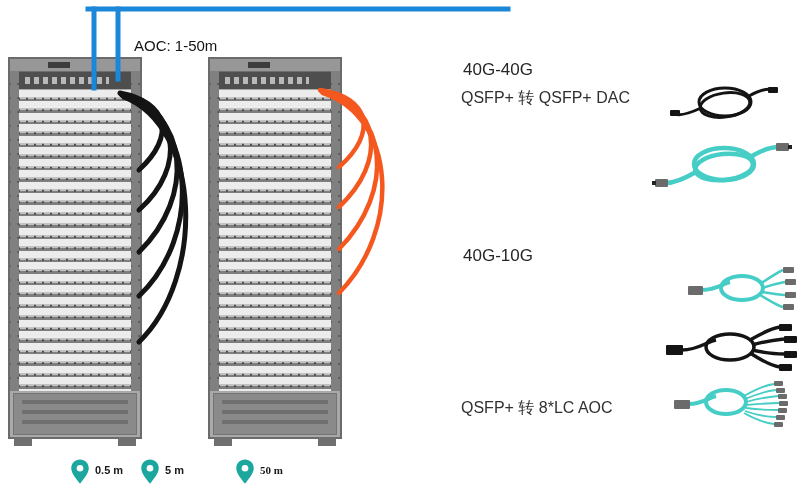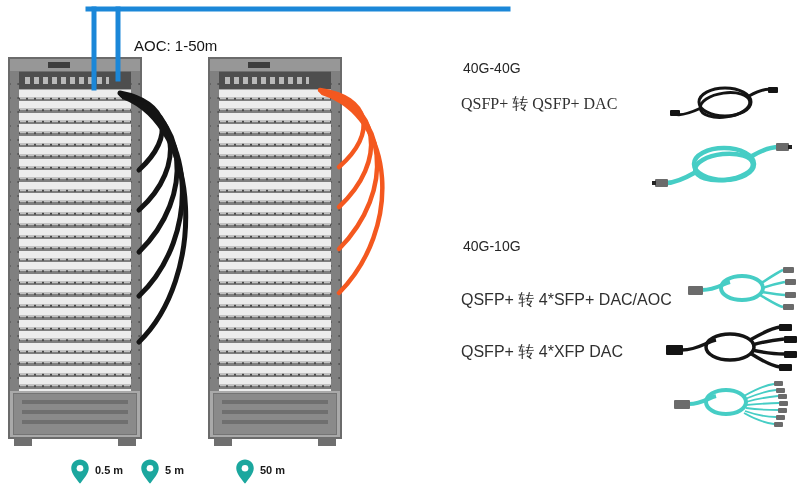--- a/index.html
+++ b/index.html
@@ -26,21 +26,21 @@
     background-size:8px 11.5px,auto;background-position:4px 3px,0 0;}
   .rack-bottom{position:absolute;left:3px;right:3px;top:334px;height:40px;background:#8a8a8a;border:1px solid #747474;}
   .rack-bottom::after{content:"";position:absolute;left:8px;right:8px;top:6px;height:26px;
     background:repeating-linear-gradient(to bottom,#6f6f6f 0 4px,#8a8a8a 4px 10px);}
   .rack-foot{position:absolute;bottom:-9px;width:18px;height:9px;background:#6f6f6f;}
   .foot-l{left:4px}.foot-r{right:4px}
   
   #cable-layer{position:absolute;left:0;top:0;z-index:2;pointer-events:none;}
   
   .aoc-label{position:absolute;left:131px;top:37px;font-size:15px;color:#141414;z-index:3;background:#fff;padding:0 3px;}
-  .group-heading{position:absolute;font-size:14px;color:#262626;z-index:3;}
+  .group-heading{position:absolute;font-size:17px;color:#262626;z-index:3;}
   .product-label{position:absolute;font-size:16px;color:#303030;z-index:3;}
   .cable-icon{position:absolute;z-index:3;}
   
   .legend-pin{position:absolute;z-index:3;}
   .legend-label{position:absolute;font-size:11px;font-weight:bold;color:#1a1a1a;z-index:3;}
 </style>
 </head>
 <body>
 
 <div id="canvas">
@@ -92,21 +92,21 @@
       <path d="M321 91 C380 103 388 161 339 207"></path>
       <path d="M322 92 C388 109 396 191 339 249"></path>
       <path d="M323 93 C396 117 402 229 339 293"></path>
     </g>
   </svg>
 
   <div class="aoc-label">AOC: 1-50m</div>
 
   <div class="group-heading" style="left:463px;top:60px;">40G-40G</div>
 
-  <div class="product-label" style="left:461px;top:94px;font-family:Liberation Serif, serif;">QSFP+ 转 QSFP+ DAC</div>
+  <div class="product-label" style="left:461px;top:88px;">QSFP+ 转 QSFP+ DAC</div>
 
   <svg class="cable-icon" style="left:668px;top:80px;" width="112" height="48" viewBox="0 0 112 48">
     <g fill="none" stroke-width="3" stroke="#141414">
       <ellipse cx="57" cy="22" rx="26" ry="14"></ellipse>
       <ellipse cx="57" cy="25" rx="25" ry="12" transform="rotate(-8 57 25)"></ellipse>
       <path d="M33 28 C20 34 12 36 7 34"></path>
       <path d="M81 16 C92 10 100 8 105 10"></path>
     </g>
     <rect x="2" y="30" width="10" height="6" rx="1" fill="#141414"></rect>
     <rect x="100" y="7" width="10" height="6" rx="1" fill="#141414"></rect>
@@ -121,23 +121,22 @@
       <path d="M100 20 C112 13 120 11 127 11"></path>
     </g>
     <g fill="#6b6b6b">
       <rect x="3" y="43" width="13" height="8" rx="1"></rect>
       <rect x="124" y="7" width="13" height="8" rx="1"></rect>
     </g>
     <rect x="0" y="45" width="4" height="4" fill="#222"></rect>
     <rect x="136" y="9" width="4" height="4" fill="#222"></rect>
   </svg>
 
-  <div class="group-heading" style="left:463px;top:238px;">40G-10G</div>
-
-  <div class="product-label" style="left:461px;top:290px;">QSFP+ 转 4*SFP+ DAC/AOC</div>
+  <div class="group-heading" style="left:463px;top:246px;">40G-10G</div>
+
 
   <svg class="cable-icon" style="left:686px;top:262px;" width="112" height="54" viewBox="0 0 112 54">
     <g fill="none" stroke-width="4" stroke="#46cdc5">
       <path d="M16 28 C30 28 36 22 44 20"></path>
       <ellipse cx="56" cy="26" rx="21" ry="12"></ellipse>
     </g>
     <g fill="none" stroke-width="2.5" stroke="#46cdc5">
       <path d="M74 22 C86 14 92 10 97 8"></path>
       <path d="M76 26 C88 22 94 21 99 20"></path>
       <path d="M76 30 C88 32 94 33 99 33"></path>
@@ -145,40 +144,40 @@
     </g>
     <g fill="#6b6b6b">
       <rect x="2" y="24" width="15" height="9" rx="1"></rect>
       <rect x="97" y="5" width="11" height="6" rx="1"></rect>
       <rect x="99" y="17" width="11" height="6" rx="1"></rect>
       <rect x="99" y="30" width="11" height="6" rx="1"></rect>
       <rect x="97" y="42" width="11" height="6" rx="1"></rect>
     </g>
   </svg>
 
-  <div class="product-label" style="left:461px;top:342px;">QSFP+ 转 4*XFP DAC</div>
 
   <svg class="cable-icon" style="left:664px;top:320px;" width="136" height="56" viewBox="0 0 136 56">
     <g fill="none" stroke-width="3.5" stroke="#141414">
       <path d="M18 30 C34 30 42 22 52 20"></path>
       <ellipse cx="66" cy="27" rx="24" ry="13"></ellipse>
       <path d="M86 20 C100 12 108 8 116 7"></path>
       <path d="M88 25 C102 21 110 20 120 19"></path>
       <path d="M88 30 C102 33 110 34 120 34"></path>
       <path d="M86 33 C100 42 108 46 116 47"></path>
     </g>
     <g fill="#141414">
       <rect x="2" y="25" width="17" height="10" rx="1"></rect>
       <rect x="115" y="4" width="13" height="7" rx="1"></rect>
       <rect x="120" y="16" width="13" height="7" rx="1"></rect>
       <rect x="120" y="31" width="13" height="7" rx="1"></rect>
       <rect x="115" y="44" width="13" height="7" rx="1"></rect>
     </g>
   </svg>
 
+  <div class="product-label" style="left:461px;top:398px;">QSFP+ 转 8*LC AOC</div>
 
   <svg class="cable-icon" style="left:672px;top:378px;" width="122" height="50" viewBox="0 0 122 50">
     <g fill="none" stroke-width="4" stroke="#46cdc5">
       <path d="M17 26 C30 26 36 20 44 18"></path>
       <ellipse cx="54" cy="24" rx="20" ry="12"></ellipse>
     </g>
     <g fill="none" stroke-width="1.8" stroke="#46cdc5">
       <path d="M72 18 C86 10 94 7 102 6"></path>
       <path d="M73 21 C87 15 95 13 104 12"></path>
       <path d="M74 24 C88 20 96 19 106 18"></path>
@@ -208,15 +207,15 @@
   <svg class="legend-pin" style="left:140px;top:458px;" width="20" height="28" viewBox="0 0 24 32">
     <path d="M12 1 C6 1 1.5 5.5 1.5 11.5 C1.5 18 8 24.5 11.2 29.3 C11.6 29.9 12.4 29.9 12.8 29.3 C16 24.5 22.5 18 22.5 11.5 C22.5 5.5 18 1 12 1 Z" fill="#1ba79e"></path>
     <circle cx="12" cy="11.5" r="4" fill="#ffffff"></circle>
   </svg>
   <div class="legend-label" style="left:165px;top:464px;">5 m</div>
 
   <svg class="legend-pin" style="left:235px;top:458px;" width="20" height="28" viewBox="0 0 24 32">
     <path d="M12 1 C6 1 1.5 5.5 1.5 11.5 C1.5 18 8 24.5 11.2 29.3 C11.6 29.9 12.4 29.9 12.8 29.3 C16 24.5 22.5 18 22.5 11.5 C22.5 5.5 18 1 12 1 Z" fill="#1ba79e"></path>
     <circle cx="12" cy="11.5" r="4" fill="#ffffff"></circle>
   </svg>
-  <div class="legend-label" style="left:260px;top:464px;">50 m</div>
+  <div class="legend-label" style="left:260px;top:464px;font-family:Liberation Serif, serif;">50 m</div>
 
 </div>
 
 </body></html>

